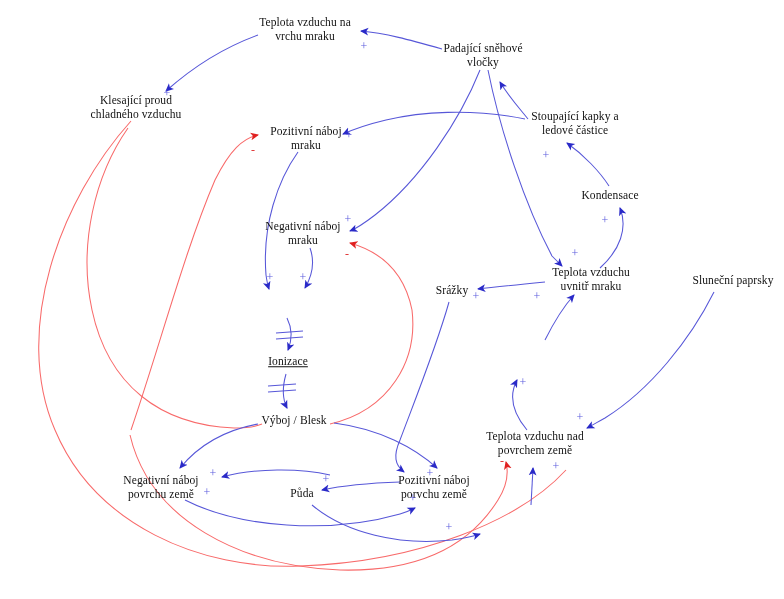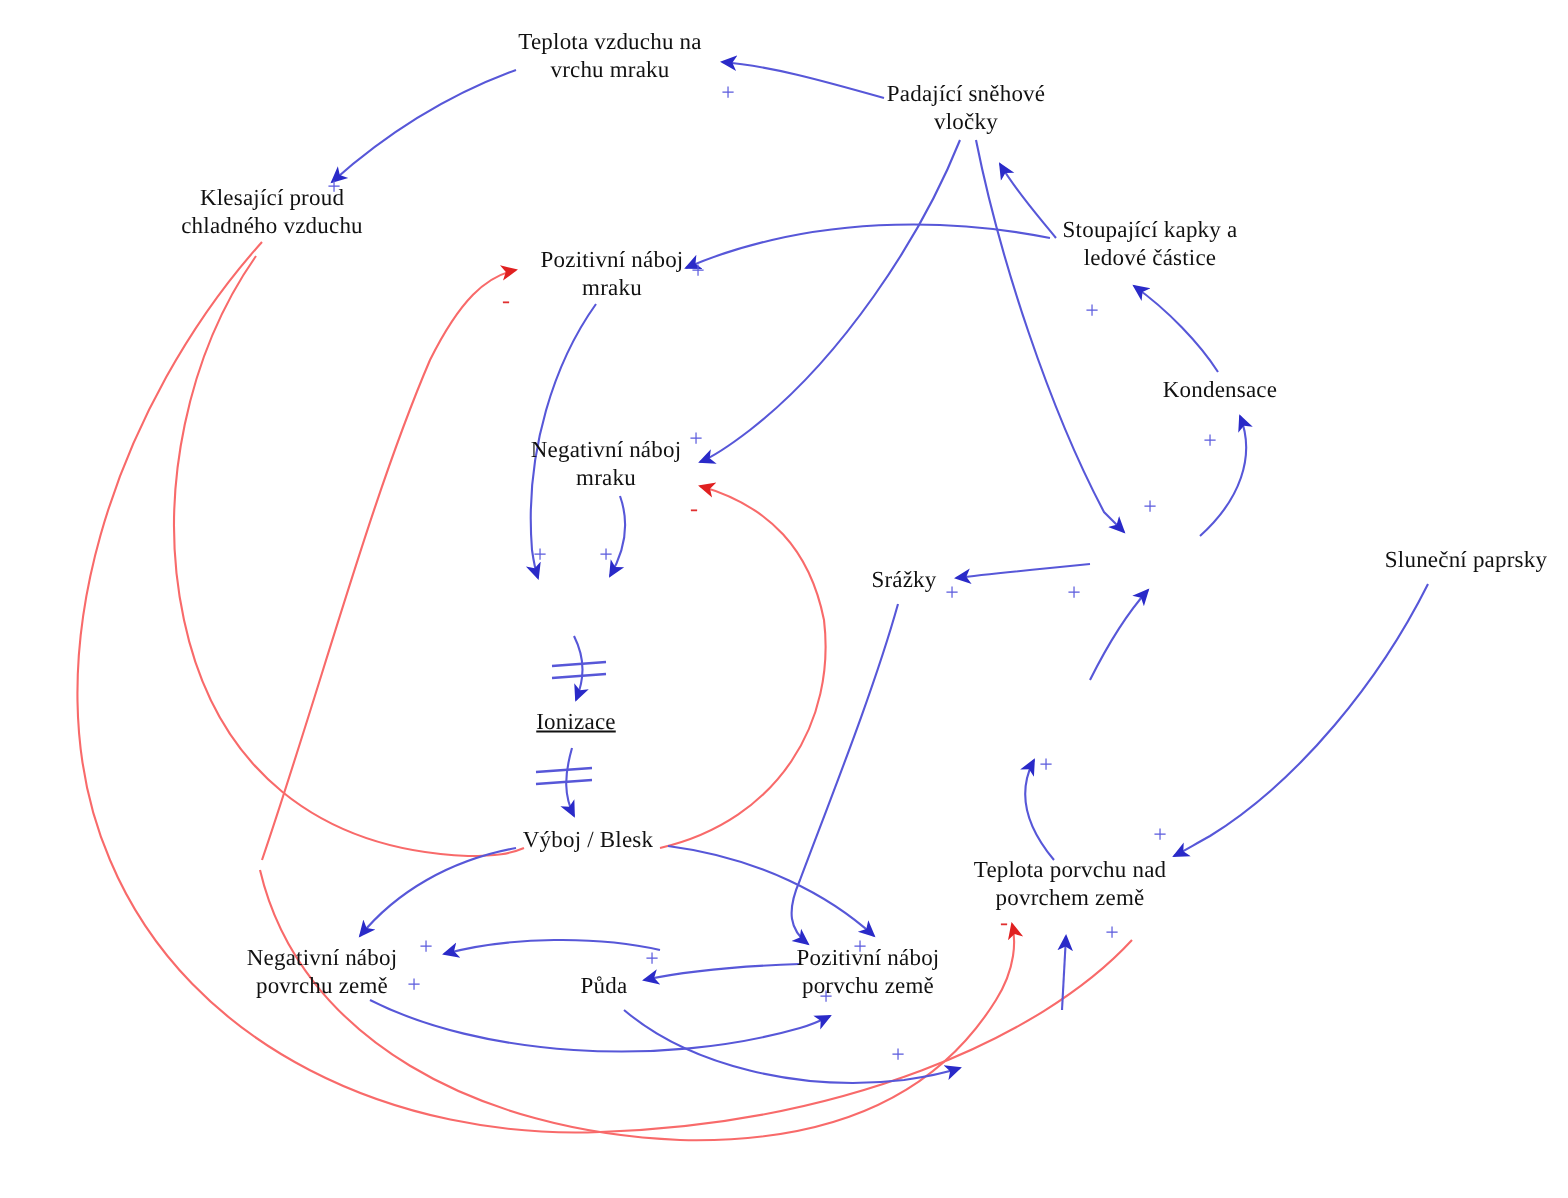--- a/index.html
+++ b/index.html
@@ -145,34 +145,38 @@
     <span class="ln">Pozitivní náboj</span>
     <span class="ln">mraku</span>
   </div>
   <div class="node" style="left:610px; top:196px;">
     <span class="ln">Kondensace</span>
   </div>
   <div class="node" style="left:303px; top:233px;">
     <span class="ln">Negativní náboj</span>
     <span class="ln">mraku</span>
   </div>
+  <div class="node" style="left:591px; top:279px;">
+    <span class="ln">Teplota vzduchu</span>
+    <span class="ln">uvnitř mraku</span>
+  </div>
   <div class="node" style="left:452px; top:291px;">
     <span class="ln">Srážky</span>
   </div>
   <div class="node" style="left:722px; top:281px;margin-left:11px;">
     <span class="ln">Sluneční paprsky</span>
   </div>
   <div class="node" style="left:288px; top:362px;text-decoration:underline;">
     <span class="ln">Ionizace</span>
   </div>
   <div class="node" style="left:294px; top:421px;">
     <span class="ln">Výboj / Blesk</span>
   </div>
   <div class="node" style="left:535px; top:443px;">
-    <span class="ln">Teplota porvchu nad</span>
+    <span class="ln">Teplota vzduchu nad</span>
     <span class="ln">povrchem země</span>
   </div>
   <div class="node" style="left:161px; top:487px;">
     <span class="ln">Negativní náboj</span>
     <span class="ln">povrchu země</span>
   </div>
   <div class="node" style="left:302px; top:494px;">
     <span class="ln">Půda</span>
   </div>
   <div class="node" style="left:434px; top:487px;">

